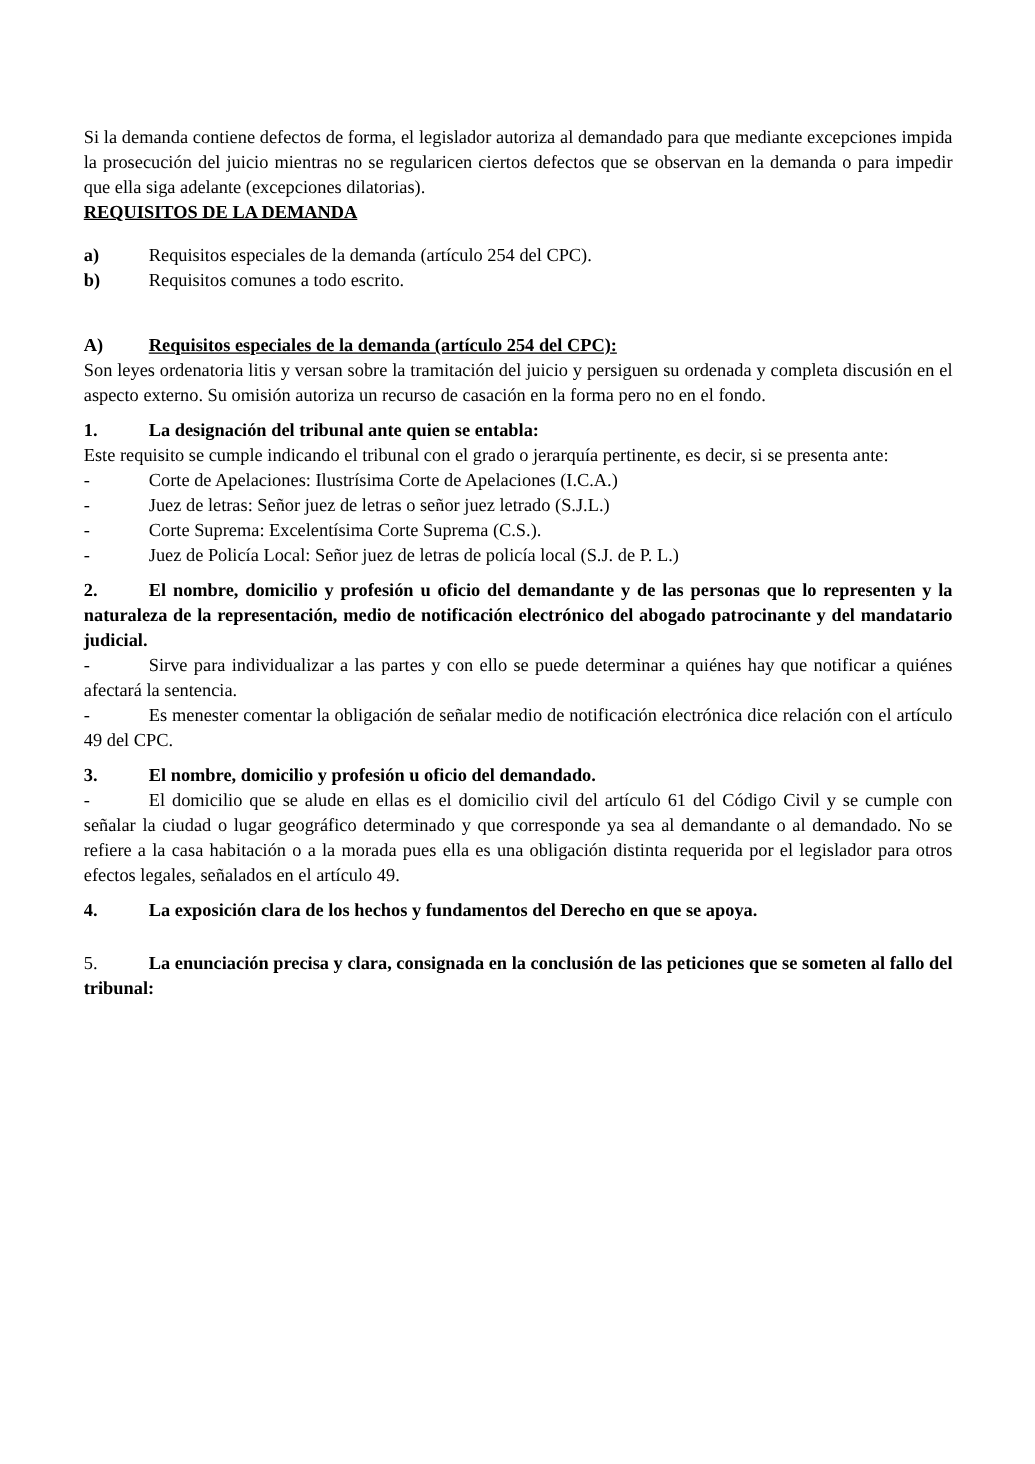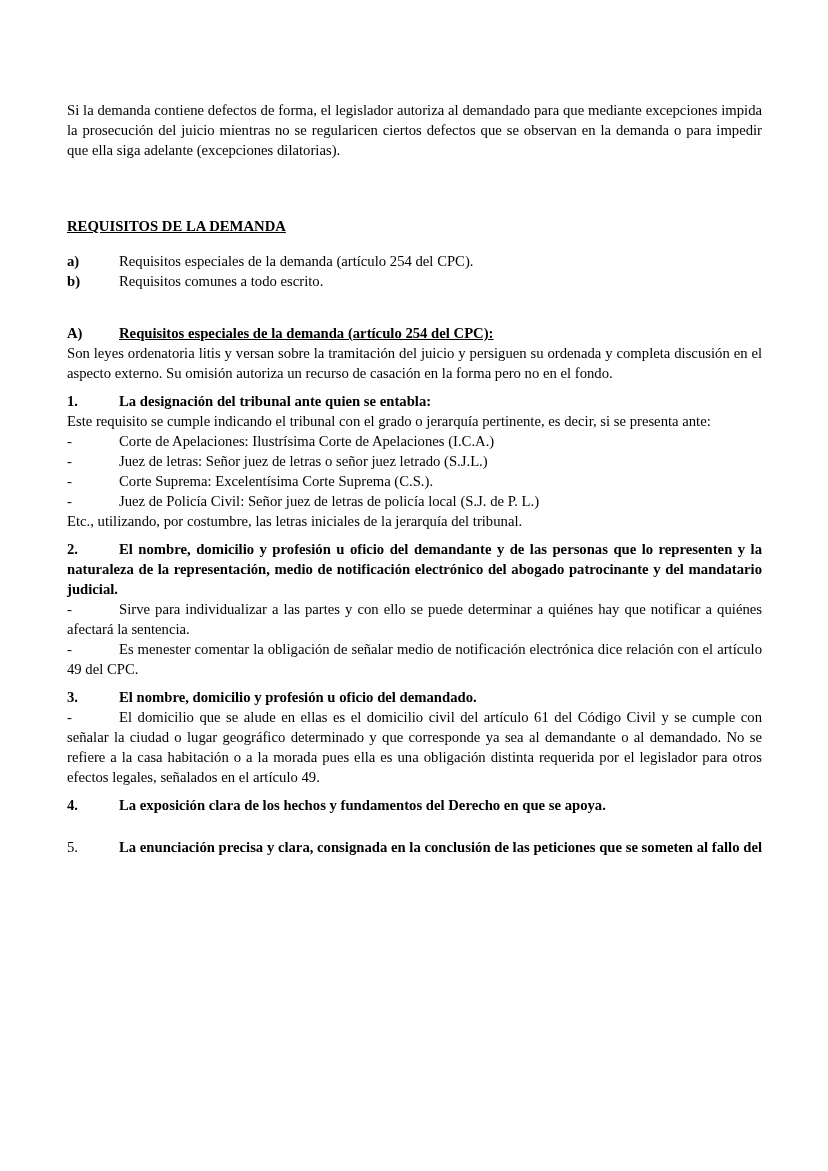--- a/index.html
+++ b/index.html
@@ -14,21 +14,21 @@
     font-size: 14.7px;
     line-height: 20px;
     color: #000000;
     overflow: hidden;
   }
   p { margin: 0; }
   .just { text-align: justify; }
   .b { font-weight: bold; }
   .u { text-decoration: underline; }
   .marker { display: inline-block; width: 52px; }
-  .title-block { margin-top: 56px; }
+  .title-block { }
   .gap-ab { margin-top: 15px; }
   .gap-a { margin-top: 32px; }
   .gap { margin-top: 8px; }
   .gap5 { margin-top: 22px; }
 </style>
 </head>
 <body>
 
 <div class="page">
 
@@ -45,22 +45,21 @@
     <p><span class="marker b">A)</span><span class="b u">Requisitos especiales de la demanda (artículo 254 del CPC):</span></p>
     <p class="just">Son leyes ordenatoria litis y versan sobre la tramitación del juicio y persiguen su ordenada y completa discusión en el aspecto externo. Su omisión autoriza un recurso de casación en la forma pero no en el fondo.</p>
   </div>
 
   <div class="gap">
     <p class="just"><span class="marker b">1.</span><span class="b">La designación del tribunal ante quien se entabla:</span></p>
     <p class="just">Este requisito se cumple indicando el tribunal con el grado o jerarquía pertinente, es decir, si se presenta ante:</p>
     <p><span class="marker">-</span><span>Corte de Apelaciones: Ilustrísima Corte de Apelaciones (I.C.A.)</span></p>
     <p><span class="marker">-</span><span>Juez de letras: Señor juez de letras o señor juez letrado (S.J.L.)</span></p>
     <p><span class="marker">-</span><span>Corte Suprema: Excelentísima Corte Suprema (C.S.).</span></p>
-    <p><span class="marker">-</span><span>Juez de Policía Civil: Señor juez de letras de policía local (S.J. de P. L.)</span></p>
-    <p class="just">Etc., utilizando, por costumbre, las letras iniciales de la jerarquía del tribunal.</p>
+    <p><span class="marker">-</span><span>Juez de Policía Local: Señor juez de letras de policía local (S.J. de P. L.)</span></p>
   </div>
 
   <div class="gap">
     <p class="just"><span class="marker b">2.</span><span class="b">El nombre, domicilio y profesión u oficio del demandante y de las personas que lo representen y la naturaleza de la representación, medio de notificación electrónico del abogado patrocinante y del mandatario judicial.</span></p>
     <p class="just"><span class="marker">-</span><span>Sirve para individualizar a las partes y con ello se puede determinar a quiénes hay que notificar  a quiénes afectará la sentencia.</span></p>
     <p class="just"><span class="marker">-</span><span>Es menester comentar  la obligación de señalar medio de notificación electrónica dice relación con el artículo 49 del CPC.</span></p>
   </div>
 
   <div class="gap">
     <p class="just"><span class="marker b">3.</span><span class="b">El nombre, domicilio y profesión u oficio del demandado.</span></p>

